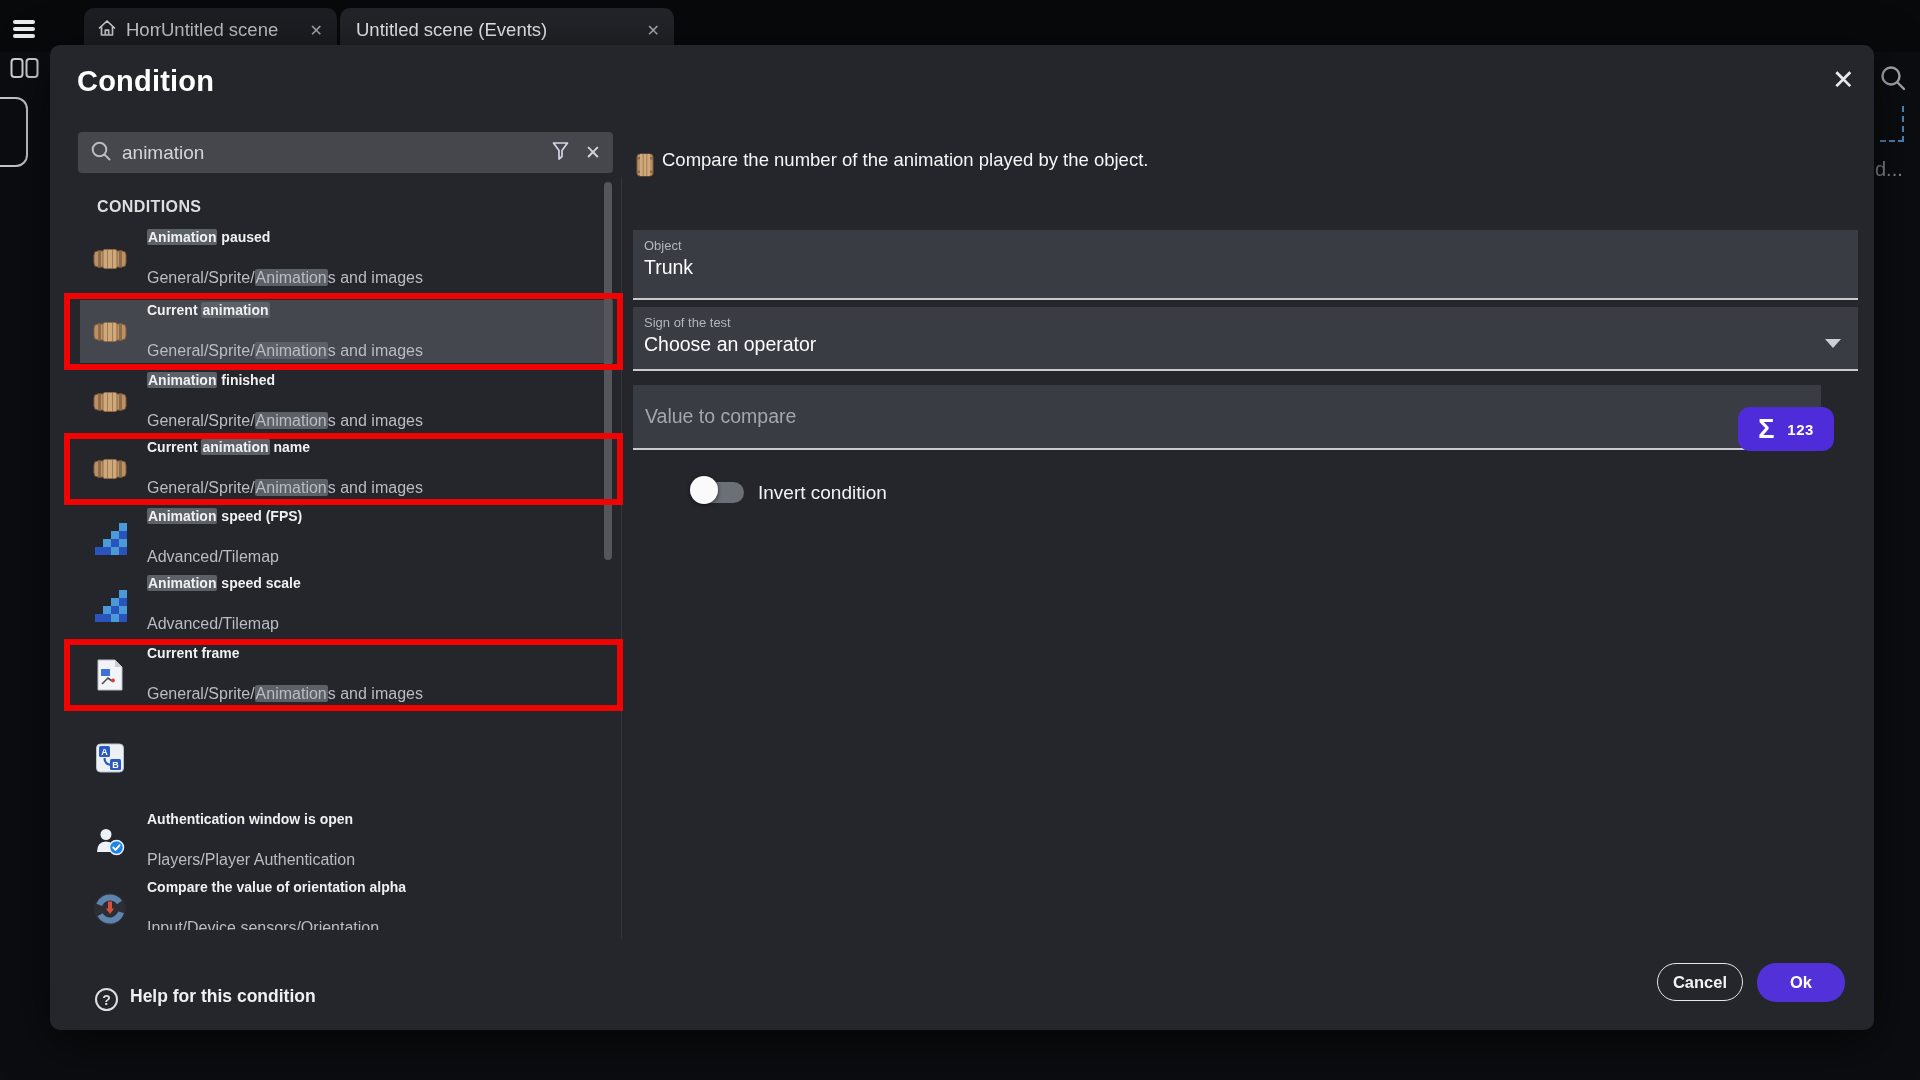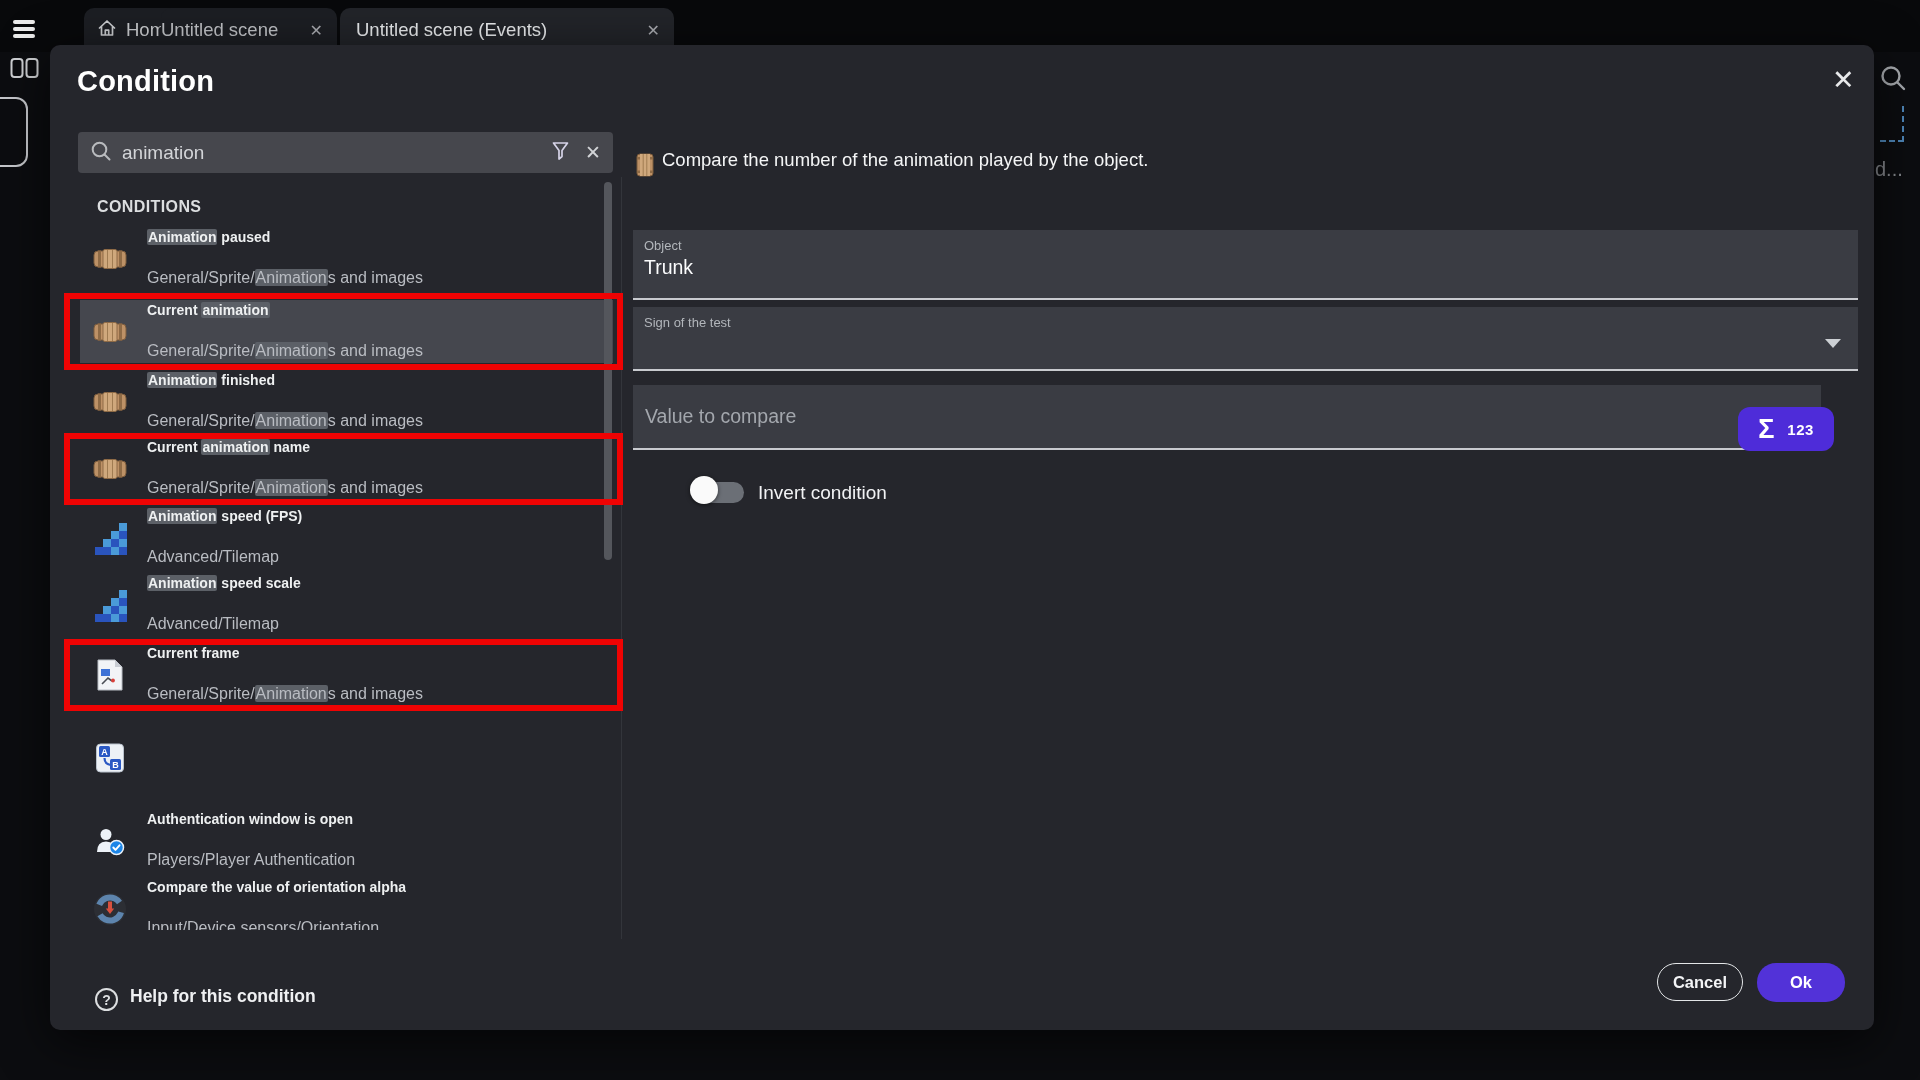--- a/index.html
+++ b/index.html
@@ -320,20 +320,21 @@
     </div>
     <div class="desc-text">Compare the number of the animation played by the object.</div>
 
     <div class="field f-object">
       <div class="flabel">Object</div>
       <div class="fvalue">Trunk</div>
     </div>
 
     <div class="field f-operator">
       <div class="flabel">Sign of the test</div>
+      <div class="fvalue">Choose an operator</div>
     </div>
     <div class="caret"></div>
 
     <div class="field f-value">
       <div class="fplaceholder">Value to compare</div>
     </div>
 
     <div class="sigma-btn">
       <span class="sg">Σ</span>
       <span class="bd">123</span>

